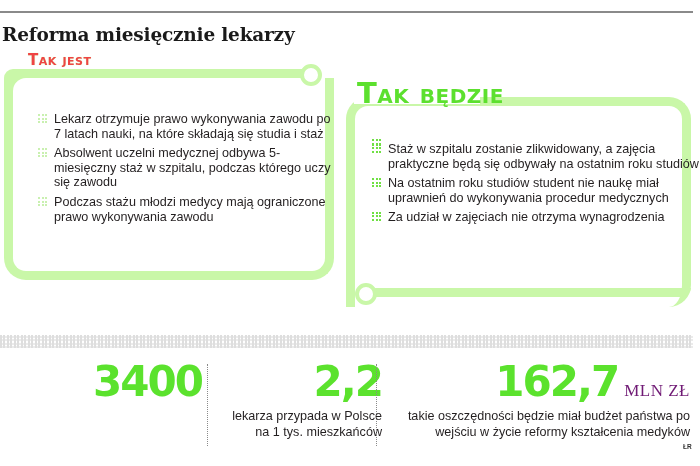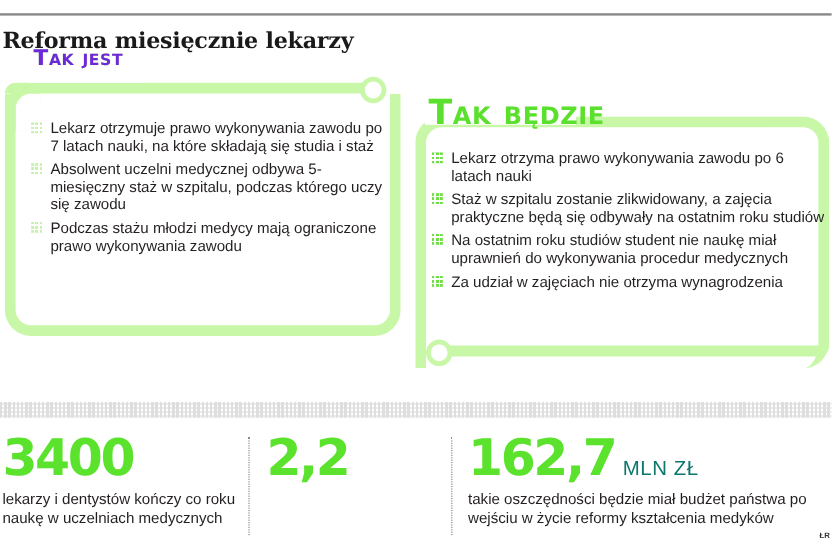--- a/index.html
+++ b/index.html
@@ -17,45 +17,45 @@
   .panel-left { left:4px; top:78px; width:330px; height:202px; border-radius:22px; border-top:0; border-top-left-radius:0; border-top-right-radius:0; }
   .panel-left-top { position:absolute; left:4px; top:69px; width:308px; height:9px; background:#c9f7a8; border-top-left-radius:22px; }
   .panel-left-topcorner { position:absolute; left:4px; top:69px; width:30px; height:40px; border-left:9px solid #c9f7a8; border-top:9px solid #c9f7a8; border-top-left-radius:22px; box-sizing:border-box; }
   .panel-right { left:346px; top:97px; width:345px; height:210px; border-radius:22px; border-bottom:0; border-bottom-left-radius:0; border-bottom-right-radius:22px; }
   .panel-right-bottom { position:absolute; left:364px; top:288px; width:327px; height:9px; background:#c9f7a8; border-bottom-right-radius:9px; }
   .ring { position:absolute; width:14px; height:14px; border-radius:50%; border:4px solid #c9f7a8; background:#fff; box-sizing:content-box; }
   .section-heading {
     position:absolute; margin:0; font-weight:bold; font-family:"DejaVu Sans", sans-serif;
     font-variant:small-caps; letter-spacing:0.5px; line-height:1;
   }
-  .heading-left { left:28px; top:40px; font-size:18px; color:#6d28d9; text-shadow:0 0 1px #c9f7a8; }
+  .heading-left { left:28px; top:53px; font-size:15px; color:#ef4444; text-shadow:0 0 1px #c9f7a8; }
   .heading-right { left:357px; top:79px; font-size:29px; color:#5ce02e; }
   .heading-mask { position:absolute; background:#fff; }
-  ul.items { position:absolute; list-style:none; margin:4px; padding:0; }
+  ul.items { position:absolute; list-style:none; margin:16px; padding:0; }
   ul.items li { position:relative; padding-left:16px; margin-bottom:5px; font-size:12.6px; line-height:14.6px; color:#231f20; }
   .bullet-icon {
     position:absolute; left:0; top:2px; width:9px; height:9px;
     background-image:
       linear-gradient(90deg, transparent 0 2px, #fff 2px 3.5px, transparent 3.5px 5.5px, #fff 5.5px 7px, transparent 7px),
       linear-gradient(0deg, transparent 0 2px, #fff 2px 3.5px, transparent 3.5px 5.5px, #fff 5.5px 7px, transparent 7px);
   }
   .list-left { left:22px; top:96px; width:300px; }
   .list-left .bullet-icon { background-color:#c9f0b0; }
   .list-right { left:356px; top:121px; width:330px; }
   .list-right .bullet-icon { background-color:#6fe043; }
   .pattern-band {
     position:absolute; left:0; top:335px; width:693px; height:13px;
     background-image:
       repeating-linear-gradient(90deg, #d9d9d9 0 2px, transparent 2px 3.5px),
       repeating-linear-gradient(0deg, #e8e8e8 0 2px, transparent 2px 3.5px);
     opacity:0.85;
   }
-  .stat { position:absolute; top:362px; }
+  .stat { position:absolute; top:362px;text-align:right; }
   .stat-value { font-family:"DejaVu Sans", sans-serif; font-weight:bold; font-size:42px; line-height:40px; color:#5be22d; letter-spacing:-2px; display:inline-block; }
-  .stat-unit { font-family:Liberation Sans, sans-serif; font-size:17px; color:#0f766e; margin-left:6px; letter-spacing:0.5px; }
+  .stat-unit { font-family:Liberation Serif, serif; font-size:17px; color:#701a75; margin-left:6px; letter-spacing:0.5px; }
   .stat-desc { font-size:12.6px; line-height:16px; color:#231f20; margin-top:6px; }
   .stat-1 { left:2px; width:200px; }
   .stat-2 { left:222px; width:160px; }
   .stat-3 { left:390px; width:300px; }
   .vdivider { position:absolute; top:364px; height:82px; width:0; border-left:1.5px dotted #8a8a8a; }
   .credit { position:absolute; left:683px; top:443px; font-size:6.5px; font-weight:bold; color:#333; }
 </style>
 </head>
 <body>
 
@@ -76,36 +76,36 @@
   </ul>
 </div>
 
 <div>
   <div class="panel-frame panel-right"></div>
   <div class="panel-right-bottom"></div>
   <div class="ring" style="left:355px; top:283px;"></div>
   <div class="heading-mask" style="left:354px; top:92px; width:126px; height:12px;"></div>
   <h2 class="section-heading heading-right">Tak będzie</h2>
   <ul class="items list-right">
-    <li><span class="bullet-icon"></span><span>Lekarz otrzyma prawo wykonywania zawodu po 6 latach nauki</span></li>
+    <li><span class="bullet-icon"></span></li>
     <li><span class="bullet-icon"></span><span>Staż w szpitalu zostanie zlikwidowany, a zajęcia praktyczne będą się odbywały na ostatnim roku studiów</span></li>
     <li><span class="bullet-icon"></span><span>Na ostatnim roku studiów student nie naukę miał uprawnień do wykonywania procedur medycznych</span></li>
     <li><span class="bullet-icon"></span><span>Za udział w zajęciach nie otrzyma wynagrodzenia</span></li>
   </ul>
 </div>
 
 <div class="pattern-band"></div>
 
 <div class="stat stat-1">
   <div><span class="stat-value">3400</span></div>
-  <div class="stat-desc">lekarzy i dentystów kończy co roku naukę w uczelniach medycznych</div>
 </div>
 <div class="vdivider" style="left:207px;"></div>
 <div class="stat stat-2">
   <div><span class="stat-value">2,2</span></div>
+  <div class="stat-desc">lekarza przypada w Polsce na 1 tys. mieszkańców</div>
 </div>
 <div class="vdivider" style="left:376px;"></div>
 <div class="stat stat-3">
   <div><span class="stat-value">162,7</span><span class="stat-unit">MLN ZŁ</span></div>
   <div class="stat-desc">takie oszczędności będzie miał budżet państwa po wejściu w życie reformy kształcenia medyków</div>
 </div>
 
 <div class="credit">ŁR</div>
 
 </body></html>

